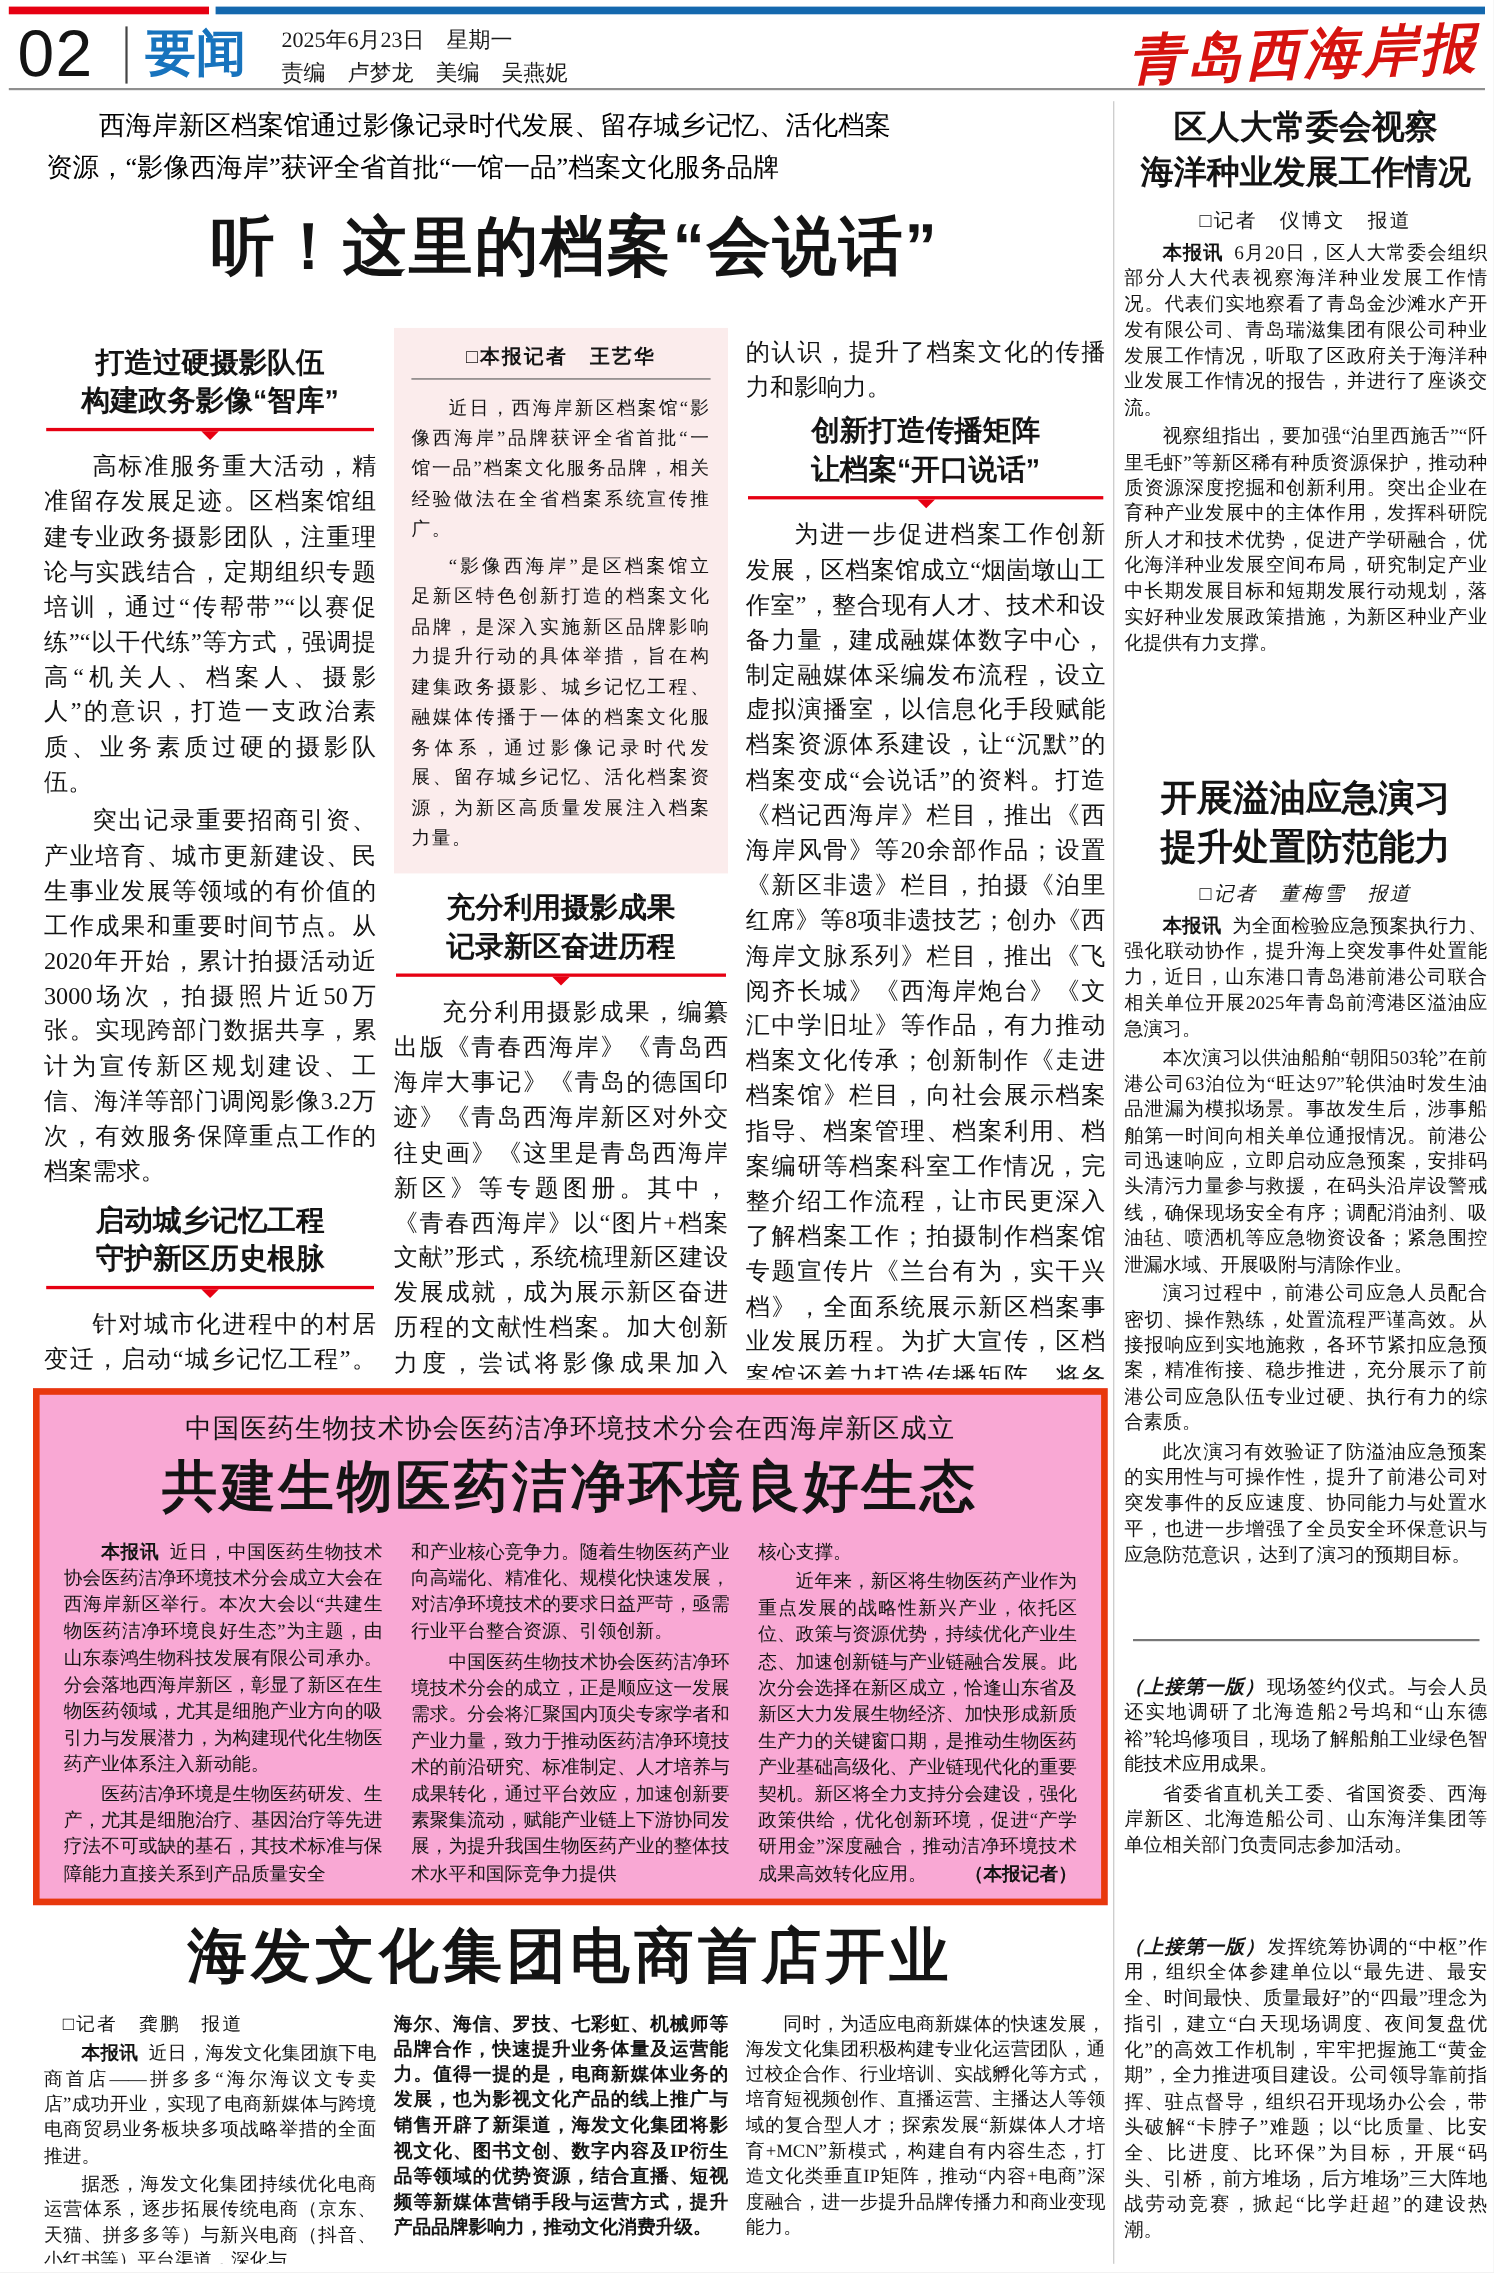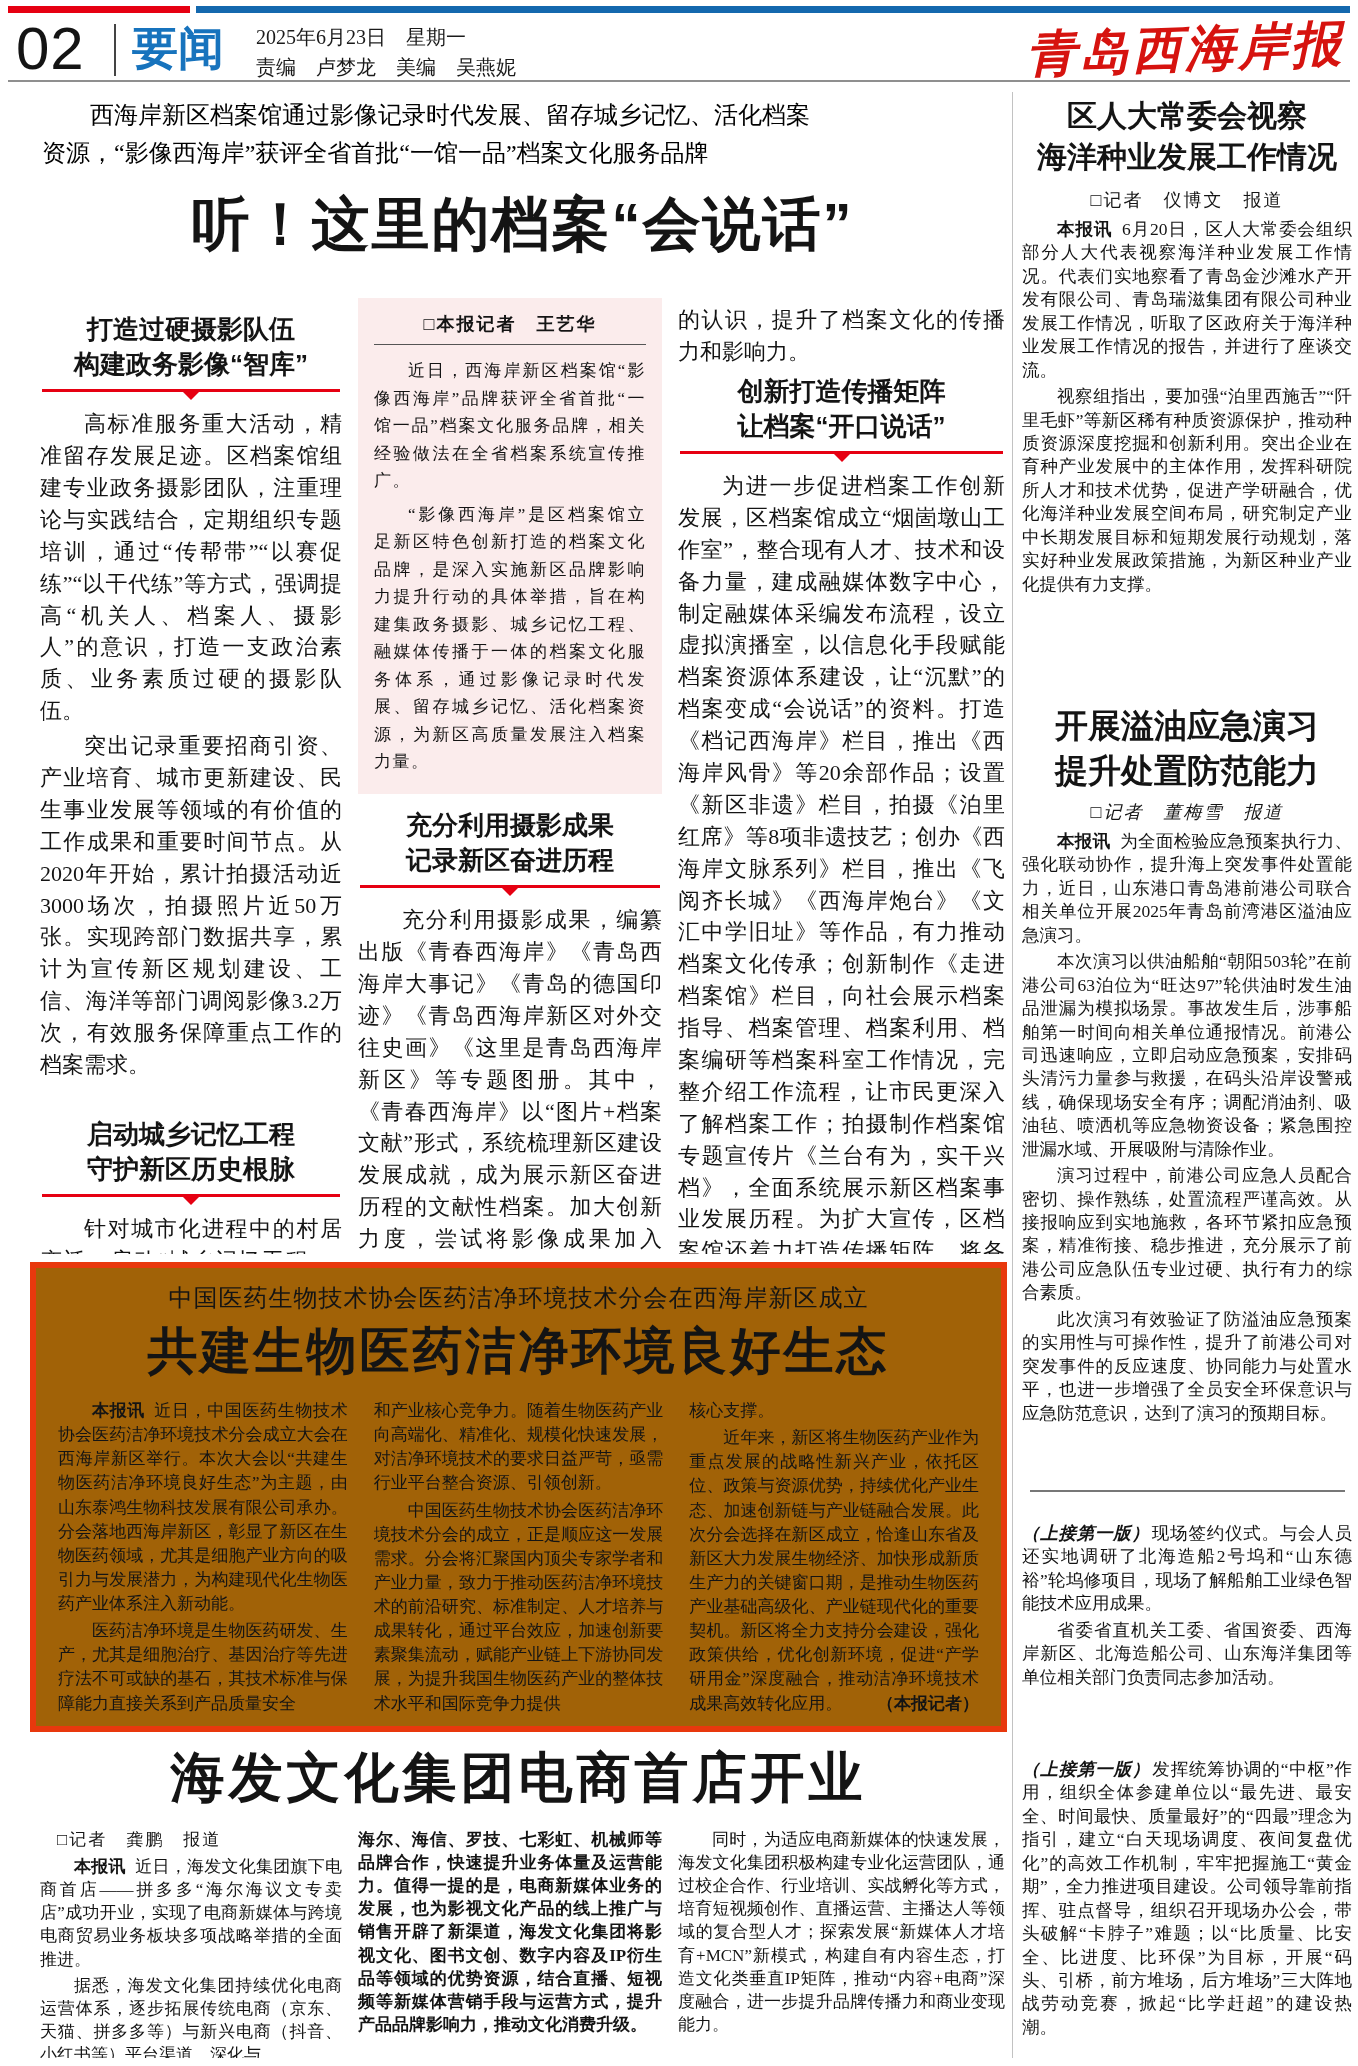--- a/index.html
+++ b/index.html
@@ -34,21 +34,21 @@
 
   
   .sb-headline{font-size:30px;font-weight:800;line-height:1.35;text-align:center;}
   .sb-byline{font-size:18px;text-align:center;letter-spacing:2px;}
   .sb-body .para{font-size:17.5px;line-height:1.34;}
   .jump-tag{font-style:italic;font-weight:600;margin-right:2px;}
   .jump .para{text-indent:0;}
   .jump .para.ind{text-indent:2em;}
 
   
-  #biomed-box{border:6px solid #e8380d;background:#a16207;box-sizing:border-box;}
+  #biomed-box{border:6px solid #e8380d;background:#f9a8d4;box-sizing:border-box;}
   #biomed-kicker{font-size:24px;text-align:center;margin:14px 10px 2px;letter-spacing:1px;}
   #biomed-headline{font-size:50px;font-weight:800;text-align:center;letter-spacing:3px;margin:4px 0 14px;}
   #biomed-cols{display:flex;gap:26px;padding:0 22px;height:332px;overflow:hidden;}
   #biomed-cols .bcol{flex:1;overflow:hidden;}
   #biomed-cols .para{font-size:17px;line-height:1.42;}
   .signoff{font-weight:700;font-family:"Liberation Sans","DejaVu Sans",sans-serif;float:right;}
 
   
   #haifa-headline{font-size:54px;font-weight:800;text-align:center;letter-spacing:4px;}
   .h-byline{font-size:18px;letter-spacing:2px;margin:0 0 4px;text-indent:1em;}
@@ -79,21 +79,21 @@
   <div id="main-headline" class="abs sans" style="left:40px;top:186px;width:965px;">听！这里的档案“会说话”</div>
 
   <div class="col" style="left:40px;top:298px;width:302px;height:956px;">
     <div class="subhead sans">
       <div>打造过硬摄影队伍</div>
       <div>构建政务影像“智库”</div>
     </div>
     <div class="redline"></div>
     <p class="para">高标准服务重大活动，精准留存发展足迹。区档案馆组建专业政务摄影团队，注重理论与实践结合，定期组织专题培训，通过“传帮带”“以赛促练”“以干代练”等方式，强调提高“机关人、档案人、摄影人”的意识，打造一支政治素质、业务素质过硬的摄影队伍。</p>
     <p class="para">突出记录重要招商引资、产业培育、城市更新建设、民生事业发展等领域的有价值的工作成果和重要时间节点。从2020年开始，累计拍摄活动近3000场次，拍摄照片近50万张。实现跨部门数据共享，累计为宣传新区规划建设、工信、海洋等部门调阅影像3.2万次，有效服务保障重点工作的档案需求。</p>
-    <div class="subhead sans" style="margin-top:36px;">
+    <div class="subhead sans" style="margin-top:11px;">
       <div>启动城乡记忆工程</div>
       <div>守护新区历史根脉</div>
     </div>
     <div class="redline"></div>
     <p class="para">针对城市化进程中的村居变迁，启动“城乡记忆工程”。区档案馆采用无人机航拍、全景摄影等技术，对全区23个镇街、800余个村居开展全覆盖式影像采集。结合城市更新建设，与相关部门、镇街联动，跟踪记录新区城市更新足迹。按照先急后缓、压茬推进的方式，聚焦正在进行和即将实施旧村改造的村庄、纳入规划改造范围内的村庄、历史文化名村等进行优先采录。近三年来，共为新区5个镇街23个村居拍摄照片840余张、视频167个。开展“随拍新区”月赛活动，对新区的四季景观、城乡面貌、项目建设等进行动态化、常态化拍摄，不断充实区档案馆影像档案资源。</p>
   </div>
 
   <div class="col" style="left:358px;top:298px;width:304px;height:956px;">
     <div class="pinkbox">
       <div class="r-byline">□本报记者　王艺华</div>

